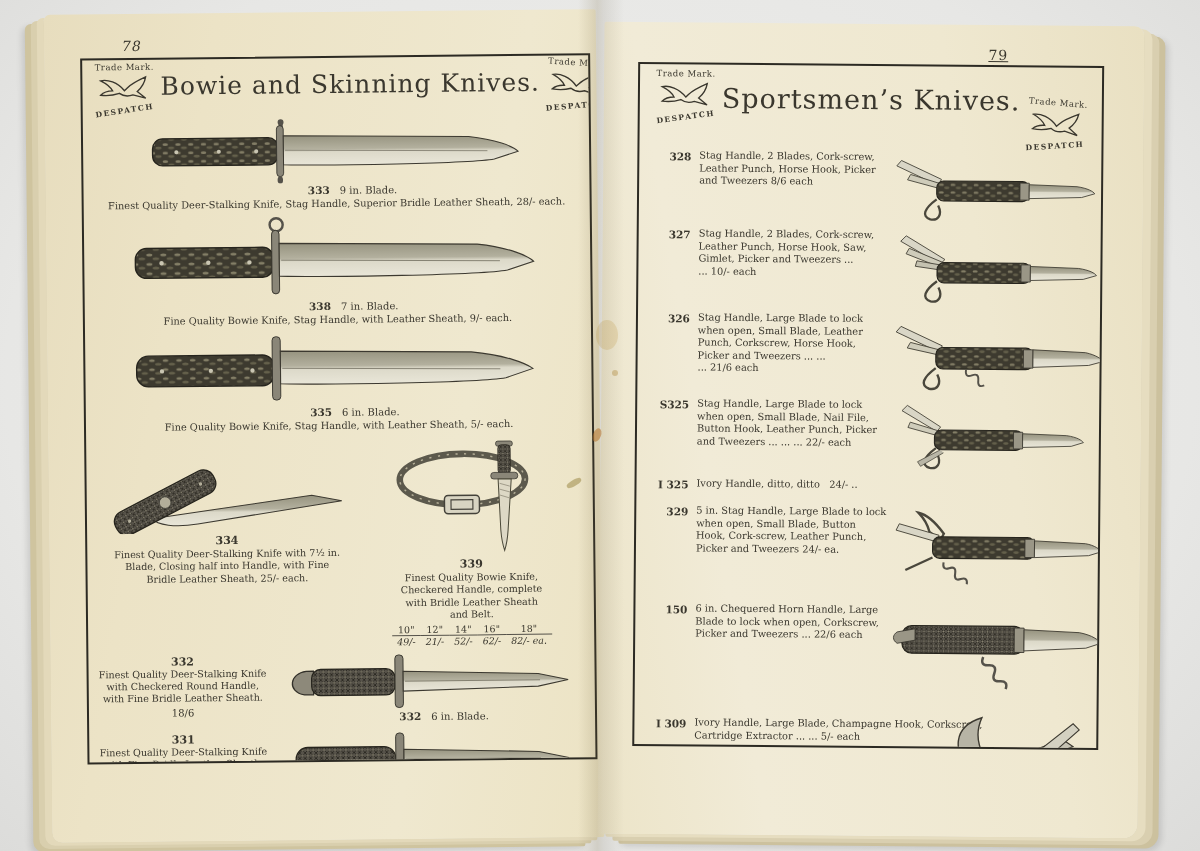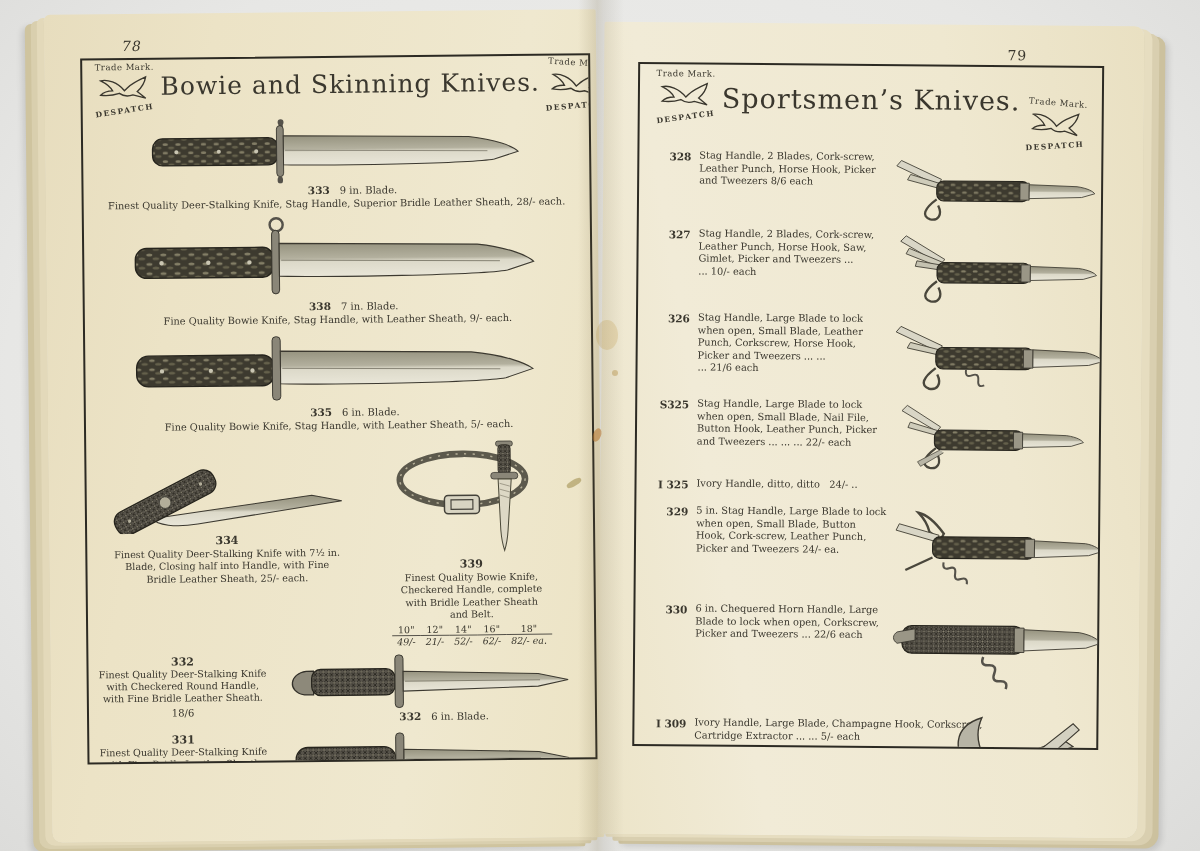--- a/index.html
+++ b/index.html
@@ -13,21 +13,21 @@
     box-shadow:-7px 3px 0 #e3d9ba,-13px 6px 0 #d9cfae,-19px 9px 0 #cfc49f,-22px 12px 6px rgba(0,0,0,0.12);}
   .page-right{left:601px;top:24px;width:540px;height:812px;
     background:linear-gradient(260deg,#e9e0c2 0%,#efe8d0 30%,#f1ebd7 75%,#ece4c8 100%);
     border-radius:2px 10px 14px 2px;transform:rotate(0.5deg);
     box-shadow:8px 3px 0 #e6ddc0,15px 7px 0 #d9cfb0,21px 10px 0 #ccc19e,24px 13px 6px rgba(0,0,0,0.12);}
   .gutter{position:absolute;left:578px;top:0;width:46px;height:851px;z-index:5;pointer-events:none;
     background:linear-gradient(90deg,rgba(110,95,55,0) 0%,rgba(110,95,55,0.18) 42%,rgba(70,58,30,0.10) 55%,rgba(110,95,55,0) 100%);}
   .stain{position:absolute;border-radius:50%;z-index:4;}
   .pageno{position:absolute;font-size:14px;letter-spacing:1px;}
   .pageno-left{left:78px;top:24px;font-style:italic;}
-  .pageno-right{right:117px;top:22px;}
+  .pageno-right{right:136px;top:22px;text-decoration:underline;}
   .frame{position:absolute;border:2px solid #2c2a23;box-sizing:border-box;display:flex;flex-direction:column;overflow:hidden;}
   .frame-left{left:36px;top:44px;width:510px;height:706px;padding:2px 6px;}
   .frame-right{left:34px;top:40px;width:466px;height:684px;padding:4px 10px 0;}
   
   .hdr{display:flex;align-items:flex-start;justify-content:space-between;margin-bottom:2px;}
   .tm{width:72px;text-align:center;flex:0 0 auto;}
   .tm-label{font-size:8.5px;letter-spacing:0.5px;display:block;}
   .bird{display:block;margin:0 auto;}
   .tm-name{font-size:7.5px;letter-spacing:1.5px;display:block;transform:rotate(-8deg);font-weight:bold;}
   .tm-right{transform:rotate(4deg);}
@@ -351,21 +351,21 @@
             <path d="M184,42 L248,45 C260,47 266,52 268,55 L252,60 L184,63 Z" fill="url(#bladeGrad)" stroke="#3c3930" stroke-width="1.1"></path>
             <path d="M56,64 L22,80" stroke="#4a473c" stroke-width="3"></path>
             <g transform="translate(70,70) rotate(40)">
                 <path d="M0,0 q5,9 10,1 q5,-8 10,0 q5,9 10,1 q5,-8 10,0" fill="none" stroke="#55524a" stroke-width="2.6"></path>
               </g>
           </svg>
         </div>
       </div>
 
       <div class="item" style="margin-top:8px">
-        <div class="no">330</div>
+        <div class="no">150</div>
         <div class="desc"><span>6 in. Chequered Horn Handle, Large Blade to lock when open, Corkscrew, Picker and Tweezers  ...</span> <span class="pr">22/6 each</span></div>
         <div class="ifig">
           <svg width="220" height="96" viewBox="0 0 270 118">
             <rect x="18" y="26" width="150" height="34" rx="12" fill="url(#checkerTex)" stroke="#26241d" stroke-width="1.5"></rect>
             <path d="M12,34 L34,30 L34,44 L12,48 C6,44 6,38 12,34 Z" fill="#9a9686" stroke="#33312a"></path>
             <rect x="156" y="28" width="12" height="30" fill="#9a9686" stroke="#33312a"></rect>
             <path d="M168,30 L236,33 C252,36 260,42 262,46 L244,52 L168,56 Z" fill="url(#bladeGrad)" stroke="#3c3930" stroke-width="1.1"></path>
             <g transform="translate(118,64) rotate(52)">
                 <path d="M0,0 q6,10 12,1 q6,-9 12,0 q6,10 12,1 q6,-9 12,0" fill="none" stroke="#55524a" stroke-width="3"></path>
               </g>

